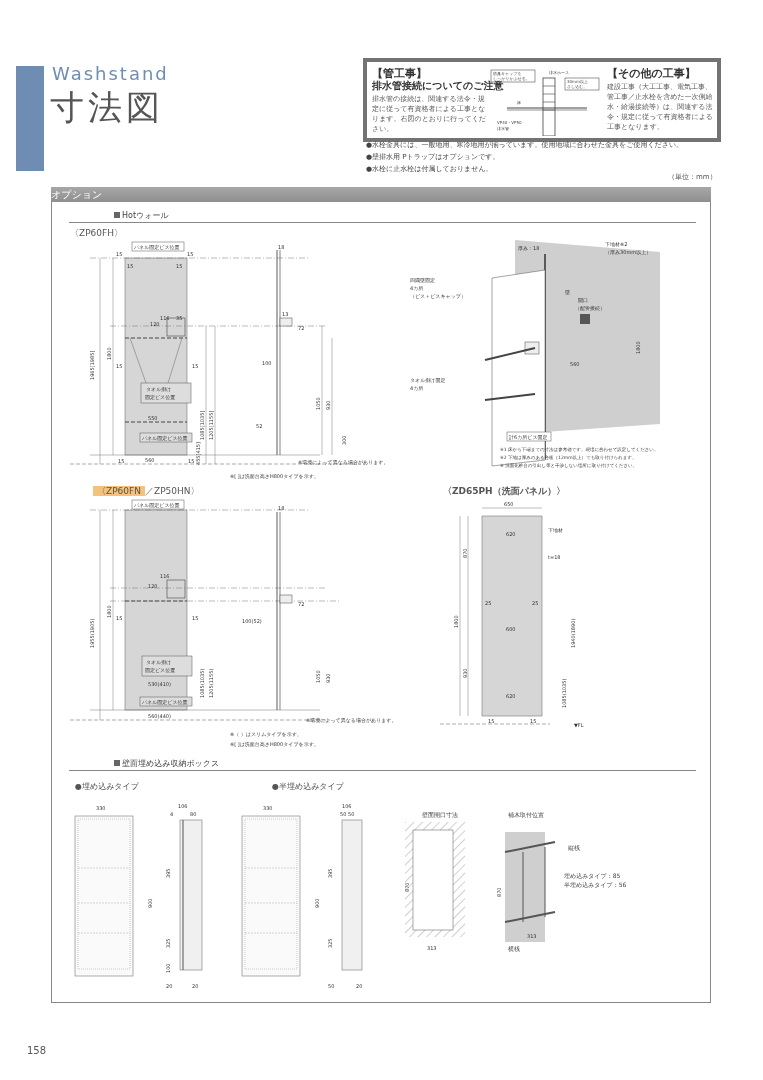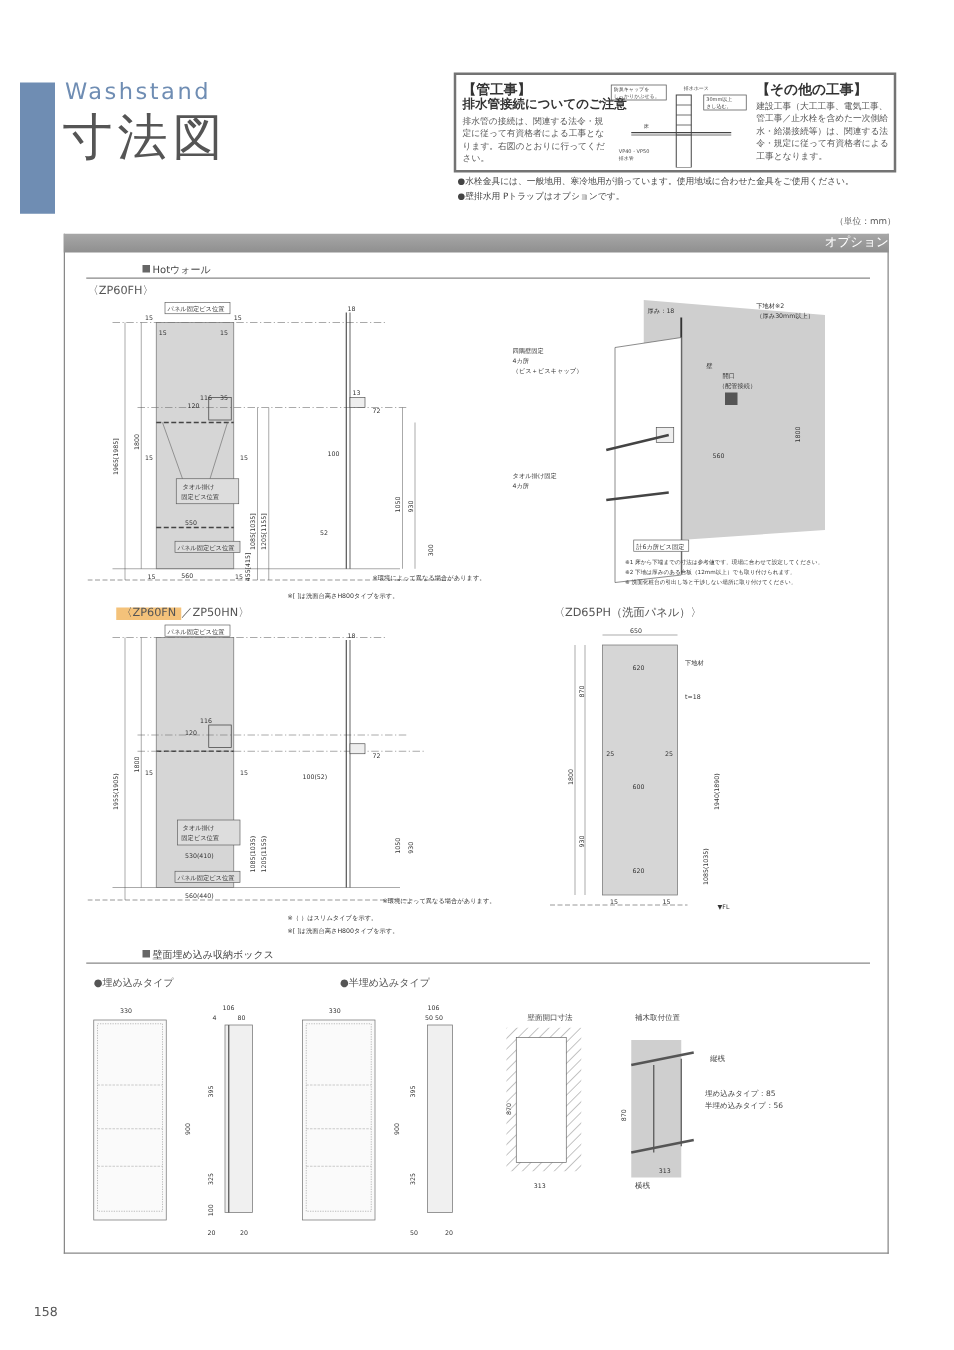--- a/index.html
+++ b/index.html
@@ -1,29 +1,29 @@
 <!DOCTYPE html>
 <html><head>
 <meta charset="utf-8">
 <style>
   html,body{margin:0;padding:0;background:#fff;}
   body{width:763px;height:1080px;position:relative;overflow:hidden;font-family:"DejaVu Sans",sans-serif;color:#333;}
   .abs{position:absolute;}
   .t{position:absolute;white-space:nowrap;line-height:1;}
   .accent-bar{left:16px;top:66px;width:28px;height:105px;background:#6f8db3;}
   .title-en{left:52px;top:65px;font-size:18px;letter-spacing:2px;color:#6f8db3;font-family:"DejaVu Sans",sans-serif;}
-  .title-jp{left:50px;top:90px;font-size:40px;color:#555;letter-spacing:4px;}
-  .notebox{left:363px;top:58px;width:350px;height:76px;border:2px solid #737373;}
+  .title-jp{left:50px;top:90px;font-size:34px;color:#555;letter-spacing:4px;}
+  .notebox{left:363px;top:58px;width:350px;height:76px;border:4px solid #737373;}
   .note-h{font-size:11px;font-weight:bold;color:#333;}
   .note-s{font-size:7px;color:#555;line-height:10px;white-space:normal;}
   .bullets{left:366px;top:139px;font-size:7px;color:#444;line-height:12px;}
   .unit{left:668px;top:174px;font-size:7px;color:#555;}
   .opt-frame{left:51px;top:187px;width:658px;height:815px;border:1px solid #888;border-top:none;}
   .opt-bar{left:51px;top:187px;width:660px;height:15px;background:linear-gradient(#a7a7a7,#8f8f8f);}
-  .opt-bar span{display:block;text-align:right;color:#fff;font-size:10px;line-height:15px;}
+  .opt-bar span{display:block;text-align:left;color:#fff;font-size:10px;line-height:15px;}
   .sec{font-size:8px;color:#444;padding-left:45px;}
   .sec::before{content:"";display:inline-block;width:6px;height:6px;background:#666;margin-right:2px;vertical-align:0;}
   .rule{height:1px;background:#888;}
   .model{font-size:9px;color:#555;}
   .tiny{font-size:6px;color:#444;}
   .hl{background:#f4c27a;padding:0 4px;margin-left:20px;}
   .page-num{left:27px;top:1046px;font-size:10px;color:#555;}
   svg text{font-family:"DejaVu Sans",sans-serif;}
 </style>
 </head>
@@ -56,20 +56,21 @@
     <text x="10" y="60" font-size="4" fill="#444">VP40・VP50</text>
     <text x="10" y="66" font-size="4" fill="#444">排水管</text>
   </svg>
   <div class="t note-h" style="left:240px;top:6px;">【その他の工事】</div>
   <div class="t note-s" style="left:240px;top:20px;width:106px;">建設工事（大工工事、電気工事、管工事／止水栓を含めた一次側給水・給湯接続等）は、関連する法令・規定に従って有資格者による工事となります。</div>
 </div>
 
 <div class="t bullets">
   <div>●水栓金具には、一般地用、寒冷地用が揃っています。使用地域に合わせた金具をご使用ください。</div>
   <div>●壁排水用 Pトラップはオプションです。</div>
+  <div>●水栓に止水栓は付属しておりません。</div>
 </div>
 <div class="t unit">（単位：mm）</div>
 
 <div class="abs opt-frame"></div>
 <div class="abs opt-bar">
     <span>オプション</span>
   </div>
 
 <div class="t sec" style="left:69px;top:212px;">Hotウォール</div>
 <div class="abs rule" style="left:69px;top:222px;width:627px;"></div>
@@ -197,21 +198,21 @@
   <rect x="210" y="97" width="12" height="8" fill="#eee" stroke="#444" stroke-width="0.5"></rect>
   <text x="228" y="108" font-size="5" fill="#333">72</text>
   <text x="172" y="125" font-size="5" fill="#333">100(52)</text>
   <text transform="translate(250,185) rotate(-90)" font-size="5" fill="#333">1050</text>
   <text transform="translate(260,185) rotate(-90)" font-size="5" fill="#333">930</text>
   <text x="236" y="224" font-size="5" fill="#333">※環境によって異なる場合があります。</text>
   <text x="160" y="238" font-size="5" fill="#333">※（ ）はスリムタイプを示す。</text>
   <text x="160" y="248" font-size="5" fill="#333">※[ ]は洗面台高さH800タイプを示す。</text>
 </svg>
 
-<div class="t model" style="left:443px;top:487px;">〈ZD65PH（洗面パネル）〉</div>
+<div class="t model" style="left:443px;top:487px;font-weight:bold;">〈ZD65PH（洗面パネル）〉</div>
 <svg class="abs" style="left:440px;top:498px;" width="160" height="235">
   <rect x="42" y="18" width="60" height="200" fill="#d6d6d6" stroke="#777" stroke-width="0.6"></rect>
   <line x1="42" y1="10" x2="102" y2="10" stroke="#555" stroke-width="0.4"></line>
   <text x="64" y="8" font-size="5" fill="#333">650</text>
   <text x="66" y="38" font-size="5" fill="#333">620</text>
   <text x="66" y="133" font-size="5" fill="#333">600</text>
   <text x="66" y="200" font-size="5" fill="#333">620</text>
   <text x="108" y="34" font-size="5" fill="#333">下地材</text>
   <text x="108" y="61" font-size="5" fill="#333">t=18</text>
   <text x="45" y="107" font-size="5" fill="#333">25</text>

